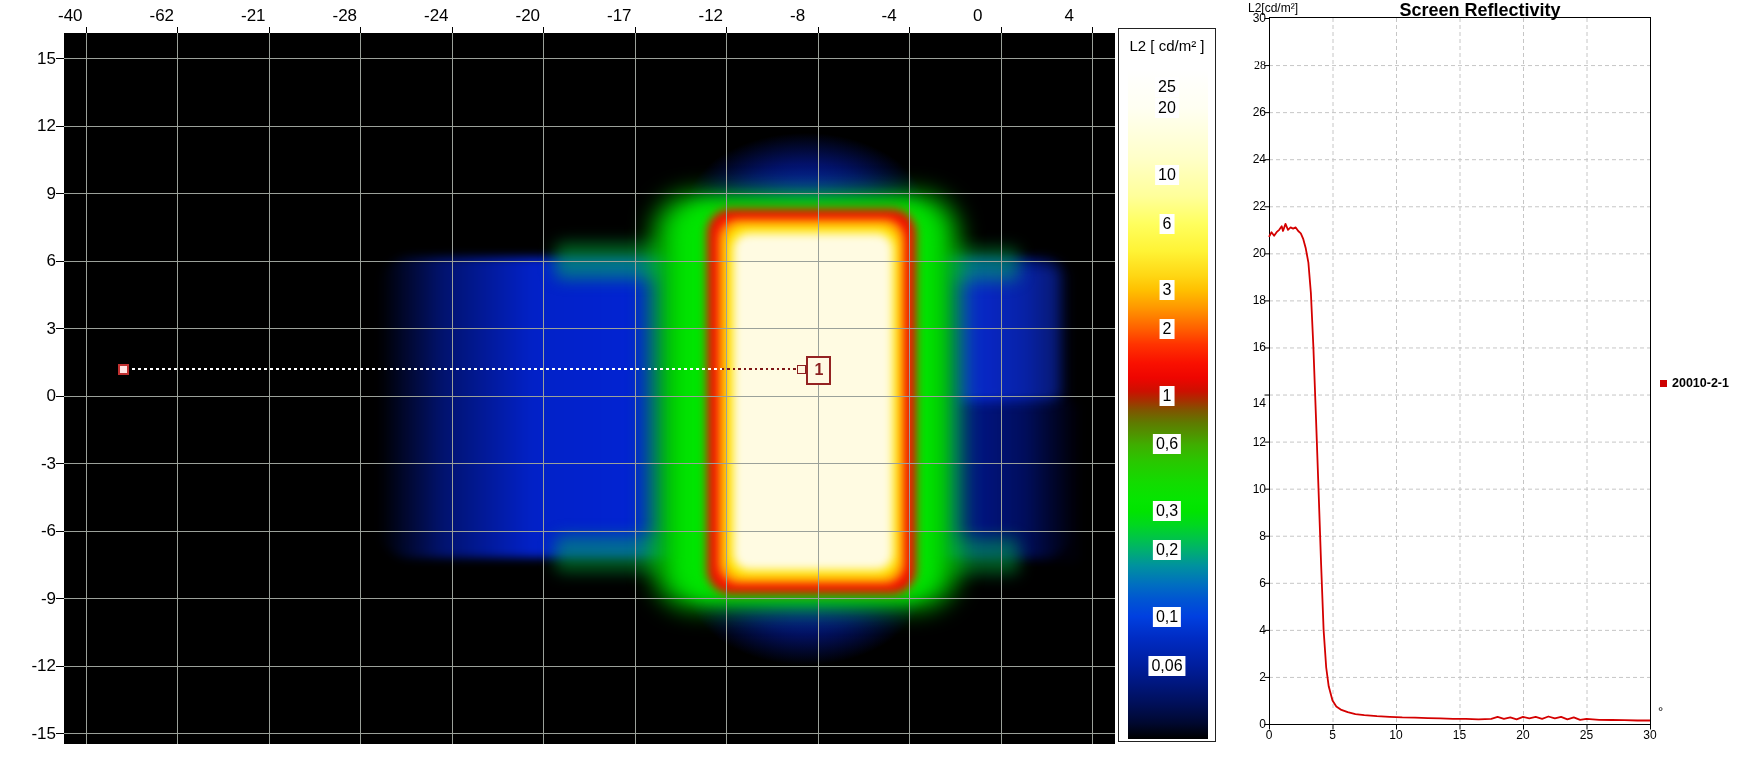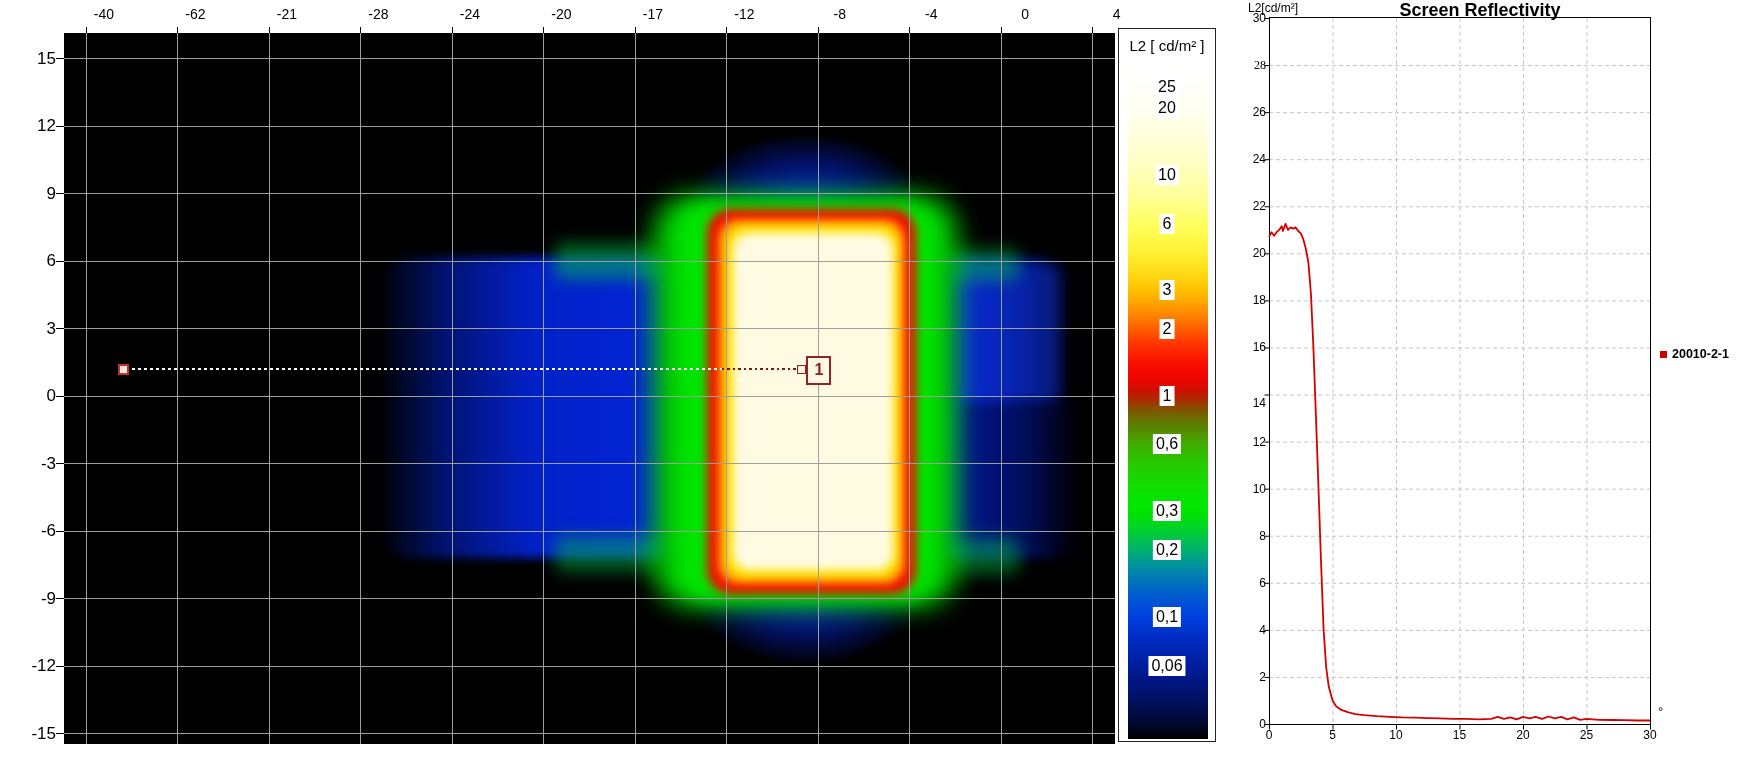--- a/index.html
+++ b/index.html
@@ -2,21 +2,21 @@
 <html><head>
 <meta charset="utf-8">
 <style>
   html,body{margin:0;padding:0;background:#fff;}
   #app{position:relative;width:1741px;height:760px;background:#fff;overflow:hidden;
        font-family:"Liberation Sans",sans-serif;color:#000;}
   
   #lp-plot{position:absolute;left:64px;top:33px;width:1051px;height:711px;background:#000;overflow:hidden;}
   .hm-layer{position:absolute;}
   .lp-gridline{position:absolute;background:#9ba19a;}
-  .lp-xlabel{position:absolute;top:6px;width:56px;margin-left:-28px;text-align:right;font-size:14px;}
+  .lp-xlabel{position:absolute;top:6px;width:56px;margin-left:-28px;text-align:left;font-size:17px;}
   .lp-xtick{position:absolute;top:27px;width:1px;height:6px;background:#000;}
   .lp-ylabel{position:absolute;left:12px;width:44px;text-align:right;font-size:17px;}
   .lp-ytick{position:absolute;left:56px;width:8px;height:1px;background:#000;}
   #lp-probe-line-white{position:absolute;height:2px;
      background:repeating-linear-gradient(90deg,#fff 0 3px,rgba(0,0,0,0) 3px 6px);}
   #lp-probe-line-dark{position:absolute;height:2px;
      background:repeating-linear-gradient(90deg,#7d1616 0 2.5px,rgba(0,0,0,0) 2.5px 5.5px);}
   #lp-probe-start{position:absolute;width:7px;height:7px;border:2px solid #c03030;background:#ffe3e3;}
   #lp-probe-handle{position:absolute;width:7px;height:7px;border:1px solid #8b2020;background:#fff4dd;}
   #lp-probe-label{position:absolute;width:21px;height:25px;border:2px solid #942222;background:#fff9e3;
@@ -27,21 +27,21 @@
   #cb-grad{position:absolute;left:9px;top:40px;width:80px;height:670px;}
   .cb-chip{position:absolute;left:50%;transform:translate(-50%,-50%);background:#fff;
      padding:0 3px;font-size:16px;line-height:20px;white-space:nowrap;}
   
   #rc-svg{position:absolute;left:1240px;top:0;width:501px;height:760px;}
   #rc-title{position:absolute;left:1269px;top:0;width:422px;text-align:center;
      font-size:18px;font-weight:bold;}
   #rc-ylabel{position:absolute;left:1248px;top:1px;font-size:12px;}
   .rc-ytick-label{position:absolute;width:26px;text-align:right;font-size:12px;}
   .rc-xtick-label{position:absolute;width:30px;margin-left:-15px;text-align:center;font-size:12px;}
-  #rc-legend{position:absolute;left:1660px;top:347px;display:flex;align-items:center;gap:5px;}
+  #rc-legend{position:absolute;left:1660px;top:376px;display:flex;align-items:center;gap:5px;}
   #rc-legend-marker{width:7px;height:7px;display:inline-block;}
   #rc-legend-label{font-size:12.5px;font-weight:bold;white-space:nowrap;}
   #rc-degree{position:absolute;left:1658px;top:704px;font-size:13px;}
 </style>
 </head>
 <body>
 
 <div id="app">
 
   <div id="left-panel">

